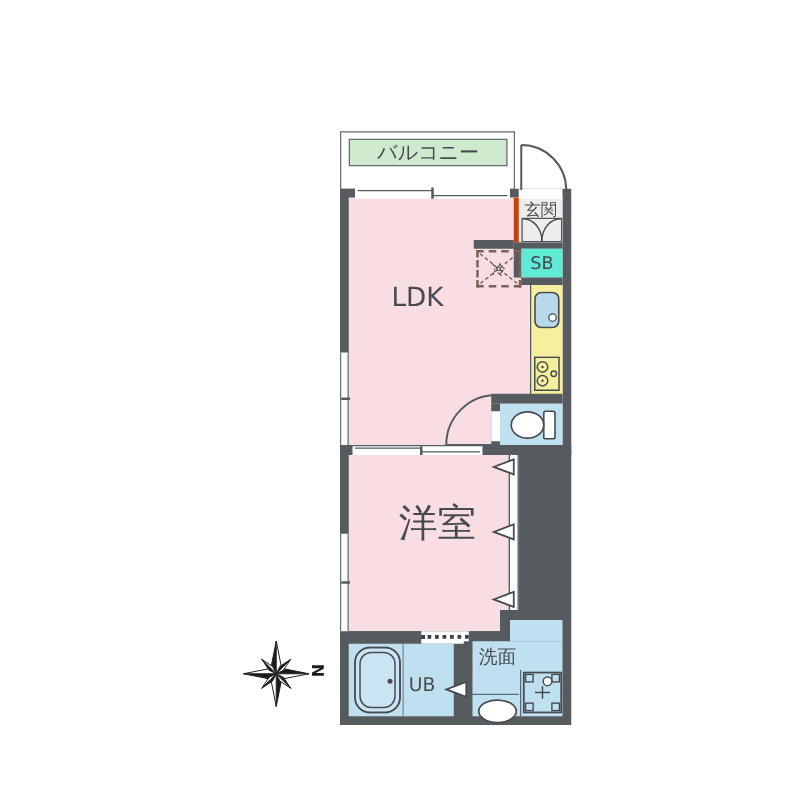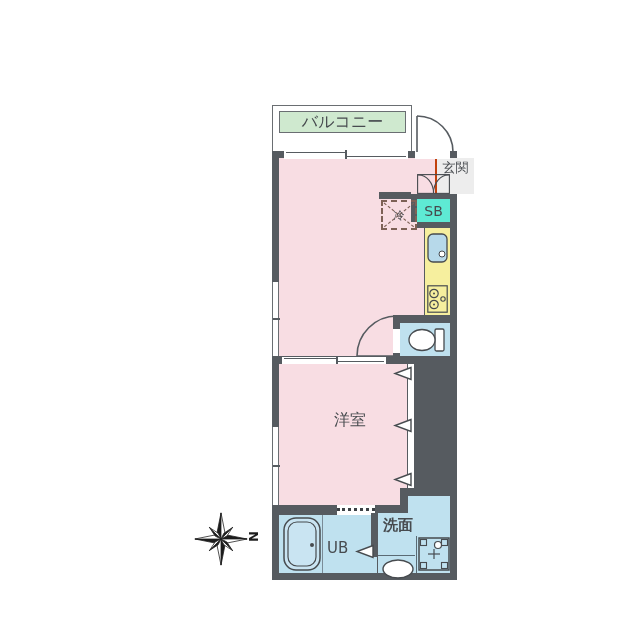--- a/index.html
+++ b/index.html
@@ -23,23 +23,24 @@
 
   <div class="abs" style="left:272px;top:105px;width:140px;height:47px;background:#fff;border:1px solid #6a6e72;"></div>
   <div class="abs floor-green lbl" style="left:279px;top:111px;width:127px;height:22px;border:1px solid #6a6e72;font-size:16px;">
     <span>バルコニー</span>
   </div>
 
   <div class="abs wall" style="left:272px;top:151px;width:185px;height:429px;"></div>
 
   <div class="abs floor-pink" style="left:279px;top:158px;width:171px;height:199px;"></div>
   <div class="abs" style="left:289px;top:225px;width:90px;text-align:center;line-height:26px;font-size:21px;">
+    <div>LDK</div>
   </div>
 
-  <div class="abs floor-gray" style="left:435px;top:158px;width:39px;height:36px;border-left:2px solid #c2410c;">
+  <div class="abs floor-gray" style="left:411px;top:158px;width:39px;height:36px;border-left:4px solid #c2410c;">
     <div style="text-align:center;font-size:13px;padding-top:1px;">玄関</div>
   </div>
   <svg class="abs" style="left:417px;top:174px;" width="33" height="20" viewBox="0 0 33 20">
     <rect x="0.6" y="0.6" width="31.8" height="18.8" fill="none" stroke="#474b4f" stroke-width="1.1"></rect>
     <path d="M1,1 A15,18 0 0 1 16.5,19" fill="none" stroke="#474b4f" stroke-width="1.1"></path>
     <path d="M32,1 A15,18 0 0 0 16.5,19" fill="none" stroke="#474b4f" stroke-width="1.1"></path>
   </svg>
 
   <div class="abs wall" style="left:411px;top:194px;width:39px;height:5px;"></div>
   <div class="abs wall" style="left:411px;top:194px;width:6px;height:28px;"></div>
@@ -87,21 +88,21 @@
   </svg>
 
   <div class="abs wall" style="left:272px;top:356px;width:185px;height:8px;"></div>
   <div class="abs" style="left:282px;top:357px;width:104px;height:6.5px;background:#fff;">
     <div class="abs" style="left:2px;top:1px;width:52px;height:1.3px;background:#565b60;"></div>
     <div class="abs" style="left:55px;top:4px;width:47px;height:1.3px;background:#565b60;"></div>
     <div class="abs" style="left:54px;top:0;width:1.5px;height:6.5px;background:#565b60;"></div>
   </div>
 
   <div class="abs floor-pink" style="left:279px;top:364px;width:128px;height:141px;"></div>
-  <div class="abs" style="left:305px;top:405px;width:90px;text-align:center;line-height:29px;font-size:16px;">
+  <div class="abs" style="left:305px;top:405px;width:90px;text-align:center;line-height:29px;font-size:31px;">
     <div>洋室</div>
   </div>
 
   <div class="abs" style="left:407px;top:364px;width:8px;height:124px;background:#fff;border-left:1.5px solid #565b60;border-right:1.5px solid #565b60;"></div>
   <svg class="abs" style="left:392px;top:366px;" width="20" height="15" viewBox="0 0 20 15">
     <polygon points="19,1.5 3,7.5 19,13.5" fill="#fff" stroke="#474b4f" stroke-width="1.4"></polygon>
   </svg>
   <svg class="abs" style="left:392px;top:418px;" width="20" height="15" viewBox="0 0 20 15">
     <polygon points="19,1.5 3,7.5 19,13.5" fill="#fff" stroke="#474b4f" stroke-width="1.4"></polygon>
   </svg>
@@ -111,36 +112,36 @@
 
   <div class="abs wall" style="left:400px;top:488px;width:50px;height:8px;"></div>
   <div class="abs wall" style="left:400px;top:488px;width:8px;height:27px;"></div>
   <div class="abs floor-blue" style="left:408px;top:496px;width:42px;height:17px;"></div>
 
   <div class="abs wall" style="left:272px;top:505px;width:136px;height:10px;"></div>
   <div class="abs" style="left:337px;top:505px;width:38px;height:10px;background:#fff;">
     <div style="margin-top:3px;border-top:3px dotted #3d4145;"></div>
   </div>
 
-  <div class="abs floor-blue" style="left:279px;top:515px;width:98px;height:58px;">
+  <div class="abs floor-blue" style="left:279px;top:515px;width:84px;height:58px;">
     <div class="abs" style="left:43px;top:0;width:1px;height:58px;background:#7a8c98;"></div>
     <svg width="38" height="54" viewBox="0 0 38 54" style="position:absolute;left:4px;top:2px;">
       <rect x="1" y="1" width="36" height="52" rx="12" fill="#c9e4f2" stroke="#474b4f" stroke-width="1.5"></rect>
       <rect x="5" y="5" width="28" height="44" rx="9" fill="none" stroke="#474b4f" stroke-width="1.2"></rect>
       <circle cx="29" cy="28" r="2" fill="#474b4f"></circle>
     </svg>
     <div class="abs" style="left:48px;top:24px;font-size:15px;">UB</div>
   </div>
   <div class="abs wall" style="left:371px;top:513px;width:7px;height:44px;"></div>
   <svg class="abs" style="left:354px;top:544px;" width="20" height="15" viewBox="0 0 20 15">
     <polygon points="19,1.5 3,7.5 19,13.5" fill="#fff" stroke="#474b4f" stroke-width="1.4"></polygon>
   </svg>
 
   <div class="abs floor-blue" style="left:378px;top:513px;width:72px;height:60px;">
-    <div class="abs" style="left:5px;top:3px;font-size:15px;font-weight:bold;">洗面</div>
+    <div class="abs" style="left:5px;top:3px;font-size:15px;">洗面</div>
     <div class="abs" style="left:0;top:42px;width:37px;height:1px;background:#5a6a74;"></div>
     <div class="abs" style="left:38px;top:23px;width:1px;height:37px;background:#5a6a74;"></div>
     <svg width="34" height="22" viewBox="0 0 34 22" style="position:absolute;left:3px;top:45px;">
       <ellipse cx="17" cy="11" rx="15" ry="9" fill="#fff" stroke="#474b4f" stroke-width="1.4"></ellipse>
     </svg>
     <svg width="32" height="34" viewBox="0 0 32 34" style="position:absolute;left:40px;top:24px;">
       <rect x="1" y="1" width="30" height="32" fill="none" stroke="#474b4f" stroke-width="1.5"></rect>
       <rect x="2.5" y="2.5" width="6" height="6" fill="none" stroke="#474b4f" stroke-width="1.1"></rect>
       <rect x="23.5" y="2.5" width="6" height="6" fill="none" stroke="#474b4f" stroke-width="1.1"></rect>
       <rect x="2.5" y="25.5" width="6" height="6" fill="none" stroke="#474b4f" stroke-width="1.1"></rect>

